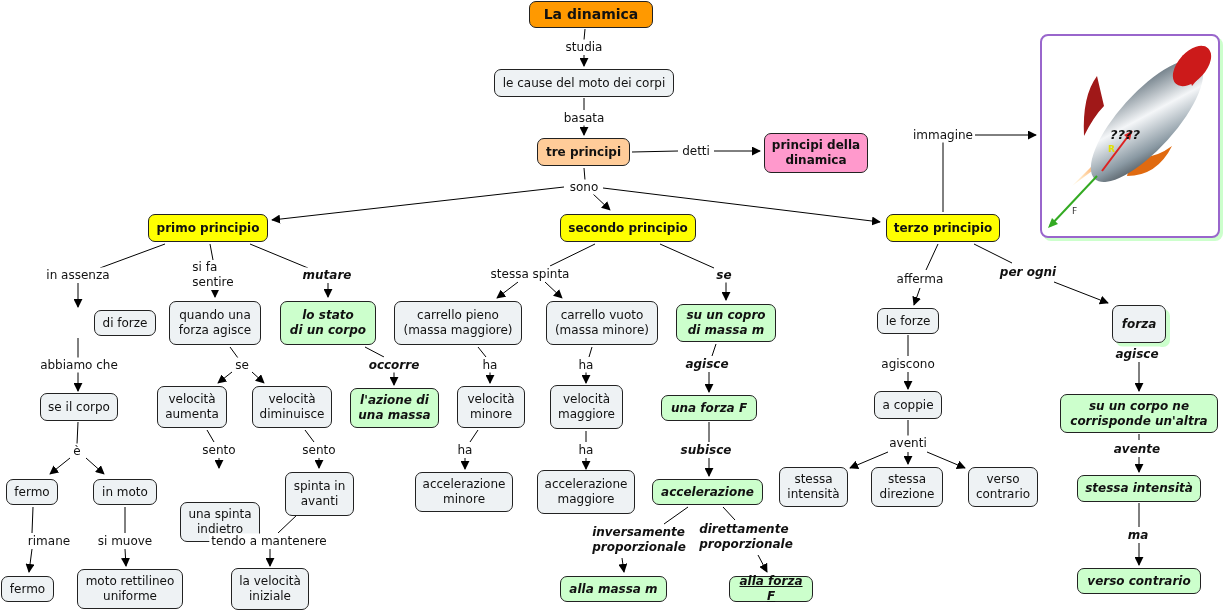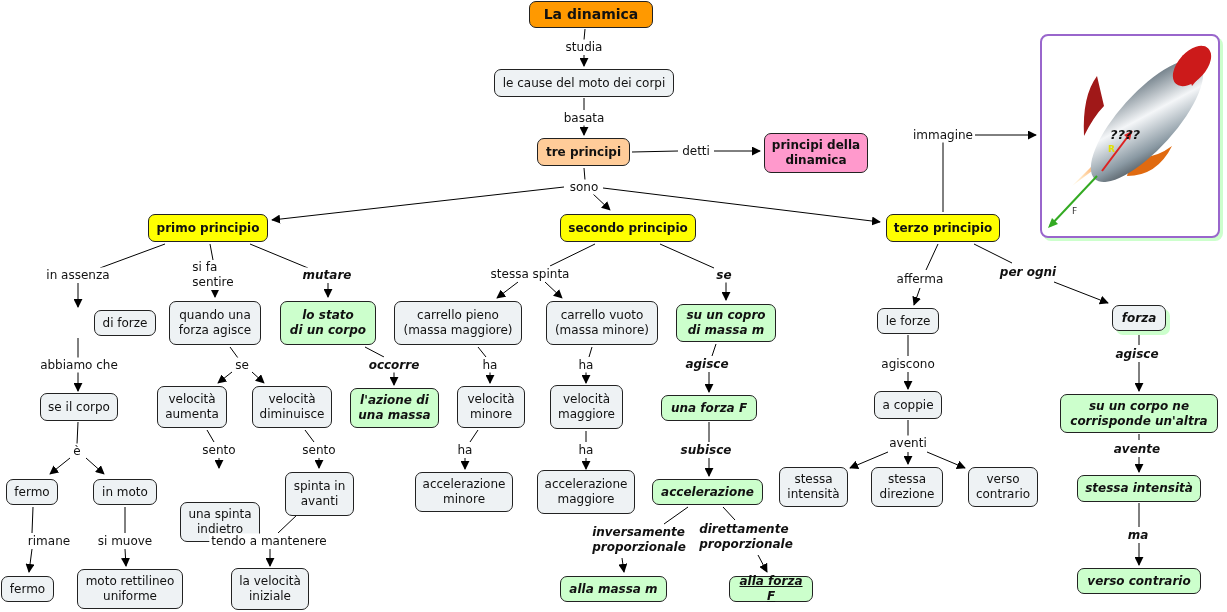--- a/index.html
+++ b/index.html
@@ -175,21 +175,21 @@
 
 <div class="node" style="left:877px;top:308px;width:62px;height:26px;">le forze</div>
 <div class="node" style="left:874px;top:391px;width:68px;height:28px;">a coppie</div>
 <div class="node" style="left:779px;top:467px;width:69px;height:40px;">stessa
 intensità</div>
 <div class="node" style="left:871px;top:467px;width:72px;height:40px;">stessa
 direzione</div>
 <div class="node" style="left:968px;top:467px;width:70px;height:40px;">verso
 contrario</div>
 
-<div class="node em shadow" style="left:1112px;top:305px;width:54px;height:26px;">forza</div>
+<div class="node em shadow" style="left:1112px;top:305px;width:54px;height:38px;">forza</div>
 <div class="node green" style="left:1060px;top:394px;width:158px;height:39px;">su un corpo ne
 corrisponde un'altra</div>
 <div class="node green" style="left:1077px;top:475px;width:124px;height:27px;">stessa intensità</div>
 <div class="node green" style="left:1077px;top:568px;width:124px;height:26px;">verso contrario</div>
 
 <div class="lbl" style="left:584px;top:47px;">studia</div>
 <div class="lbl" style="left:584px;top:118px;">basata</div>
 <div class="lbl" style="left:696px;top:151px;">detti</div>
 <div class="lbl" style="left:584px;top:187px;">sono</div>
 <div class="lbl" style="left:943px;top:135px;">immagine</div>

